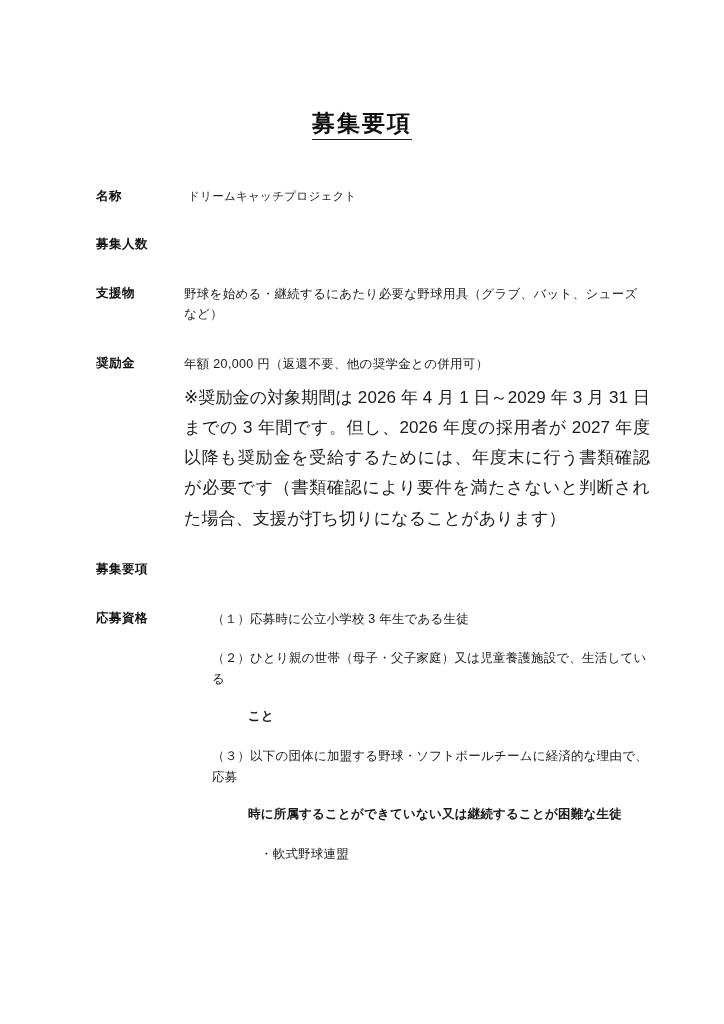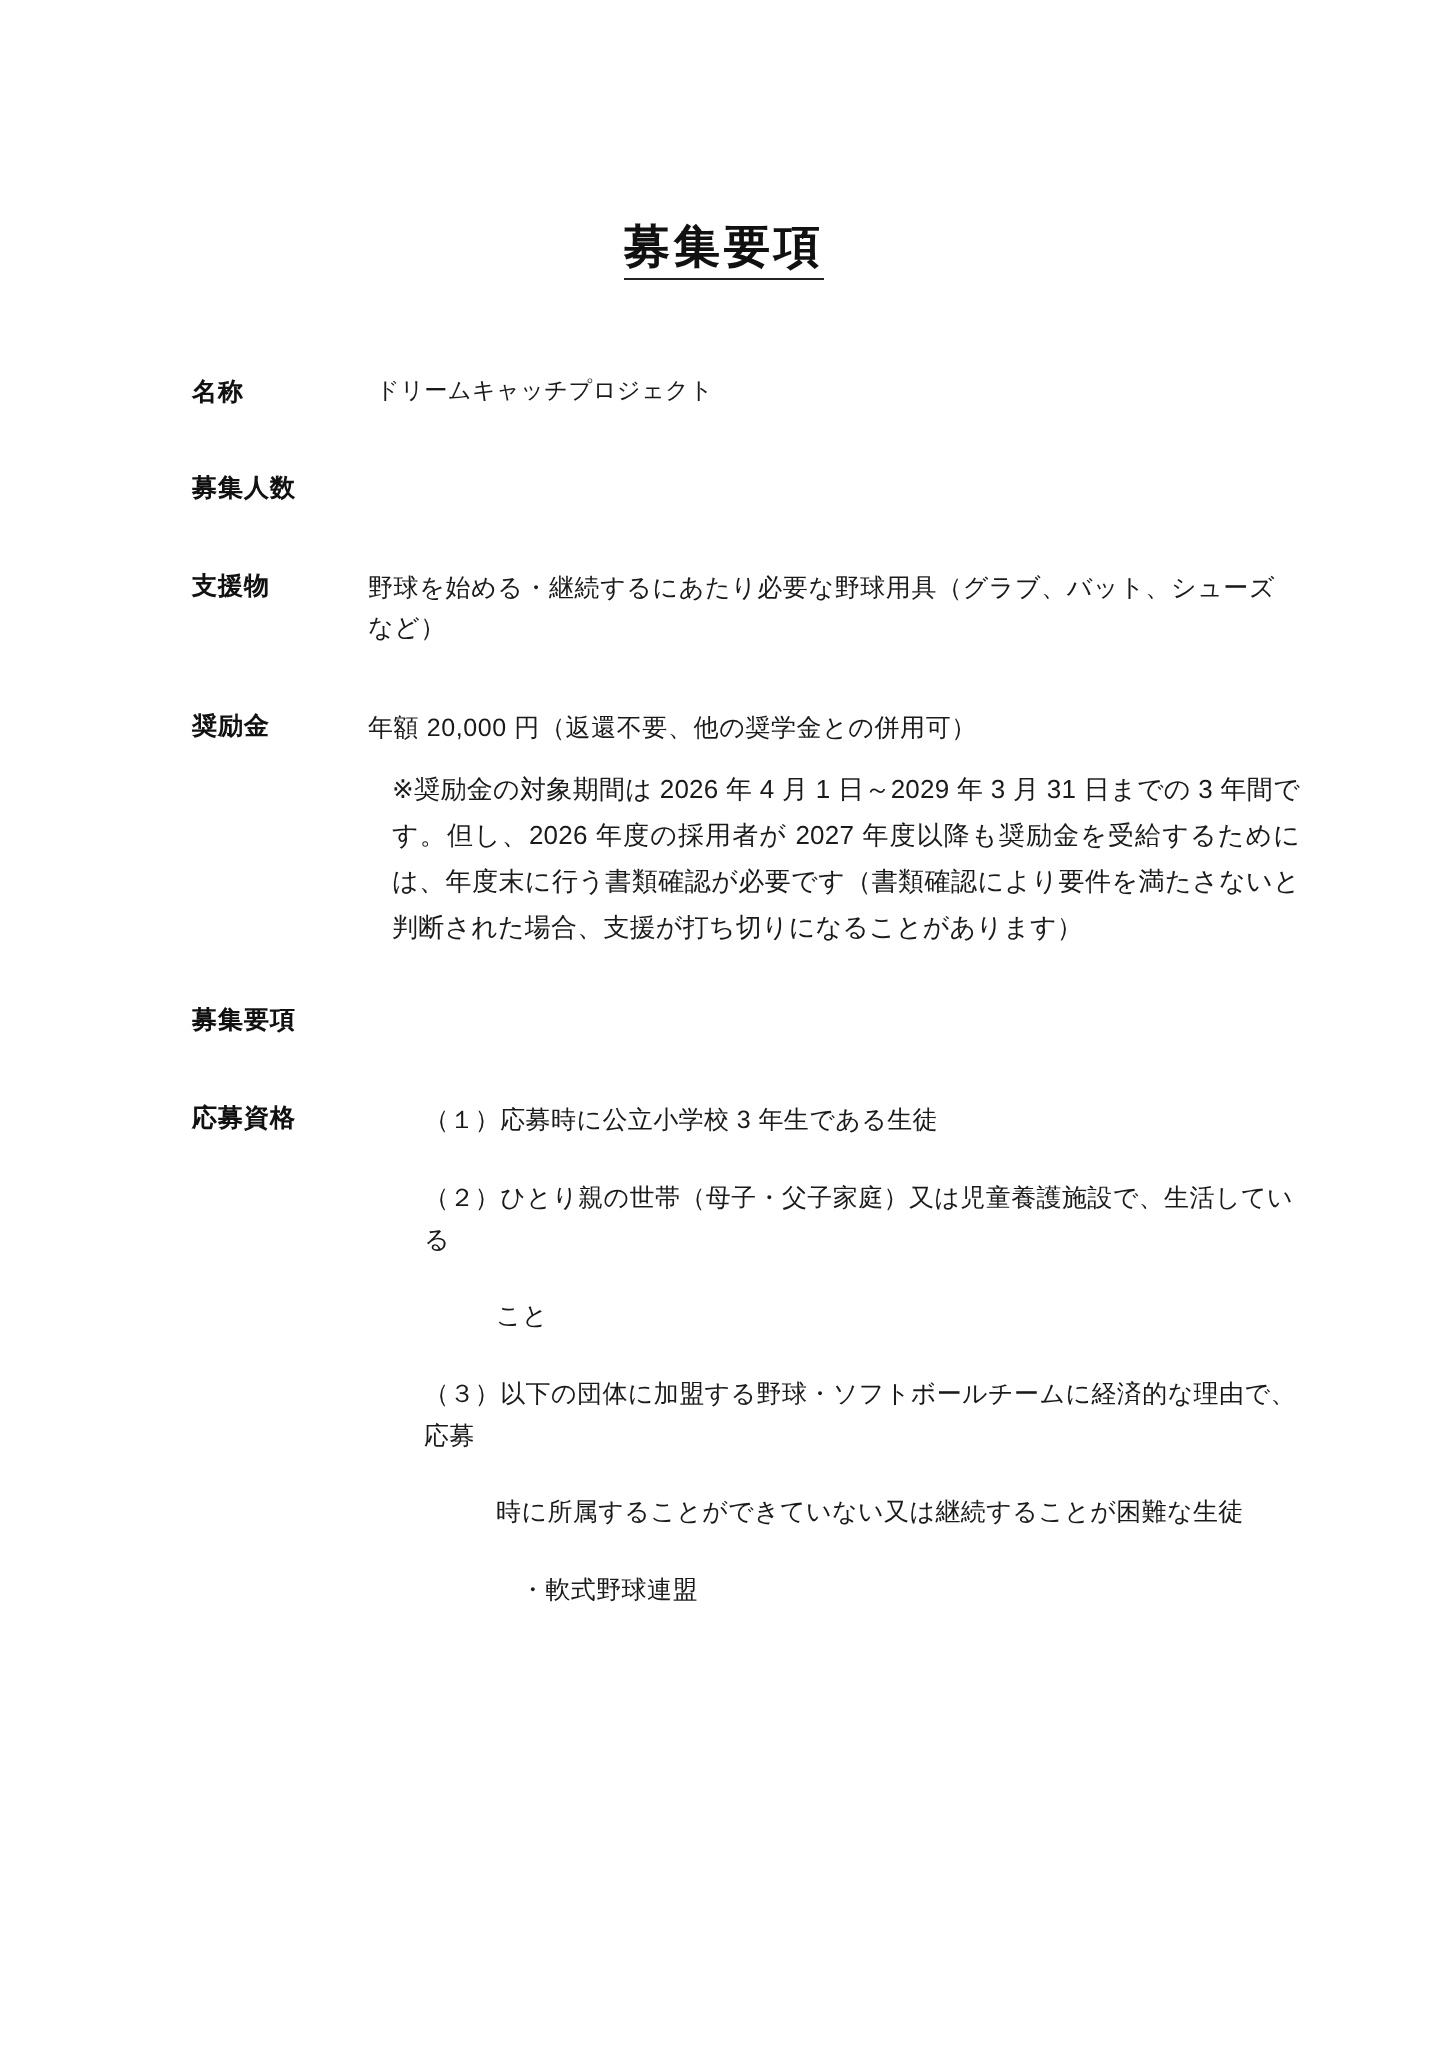--- a/index.html
+++ b/index.html
@@ -55,27 +55,26 @@
     flex: 1 1 auto;
     font-size: 12.5px;
     line-height: 1.6;
     color: #1a1a1a;
   }
   .row-body .main-line {
     font-size: 12.5px;
     letter-spacing: 0.3px;
   }
   .row-body .small-note {
-    font-size: 13px;
+    font-size: 17px;
     line-height: 1.78;
     margin-top: 9px;
     letter-spacing: 0.1px;
     text-align: justify;
     color: #1a1a1a;
-    margin-left: 12px;
   }
   .row.name .row-body .main-line {
     font-size: 11.6px;
     letter-spacing: 0.2px;
     padding-left: 4px;
   }
   .row.count { margin-bottom: 30px; }
   .row.support { margin-bottom: 30px; }
   .row.grant { margin-bottom: 26px; }
   .row.region { margin-bottom: 30px; }
@@ -96,20 +95,21 @@
     font-size: 12.5px;
     line-height: 1.65;
     margin-bottom: 19px;
     padding-left: 26px;
     letter-spacing: 0.2px;
   }
   .qualify li .cont {
     display: block;
     padding-left: 36px;
     margin-top: 17px;
+    font-weight: bold;
   }
   .qualify .bullet-line {
     font-size: 12.5px;
     padding-left: 74px;
     margin-top: 2px;
     letter-spacing: 0.2px;
   }
 </style>
 </head>
 <body>

